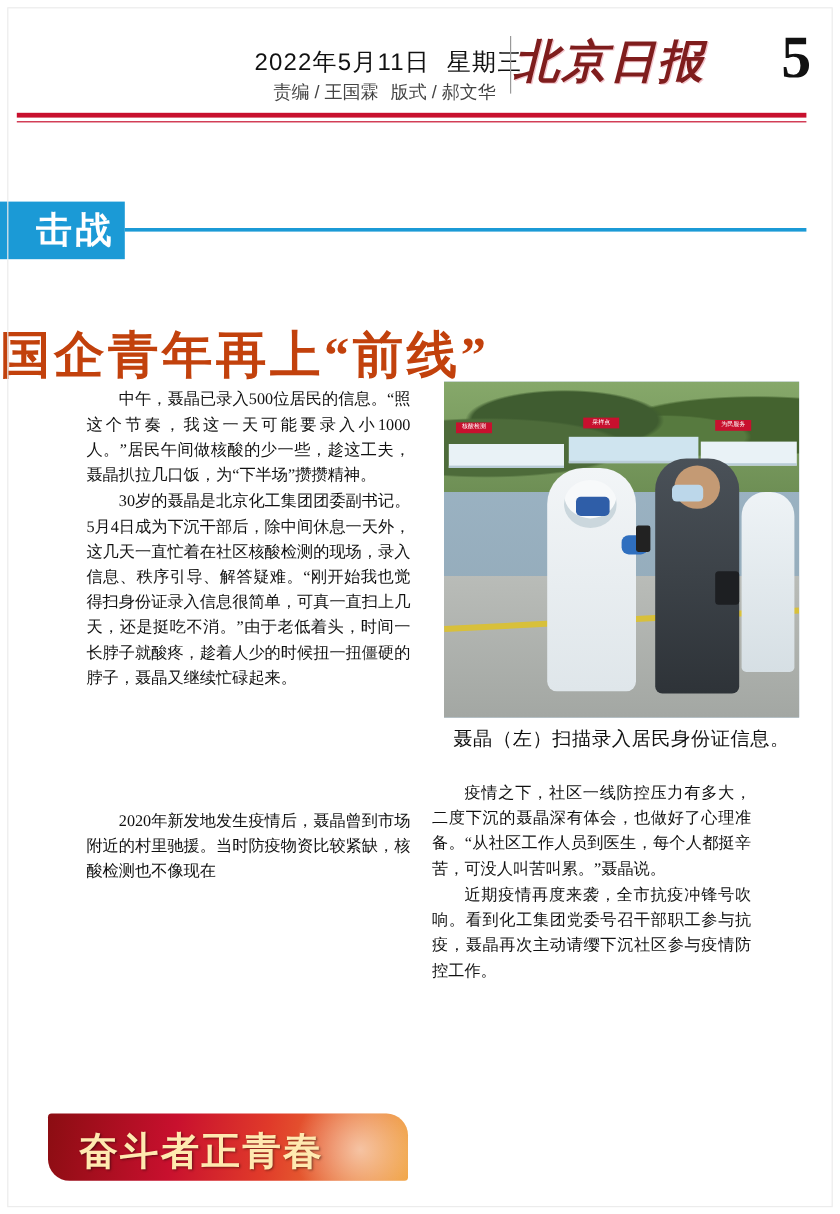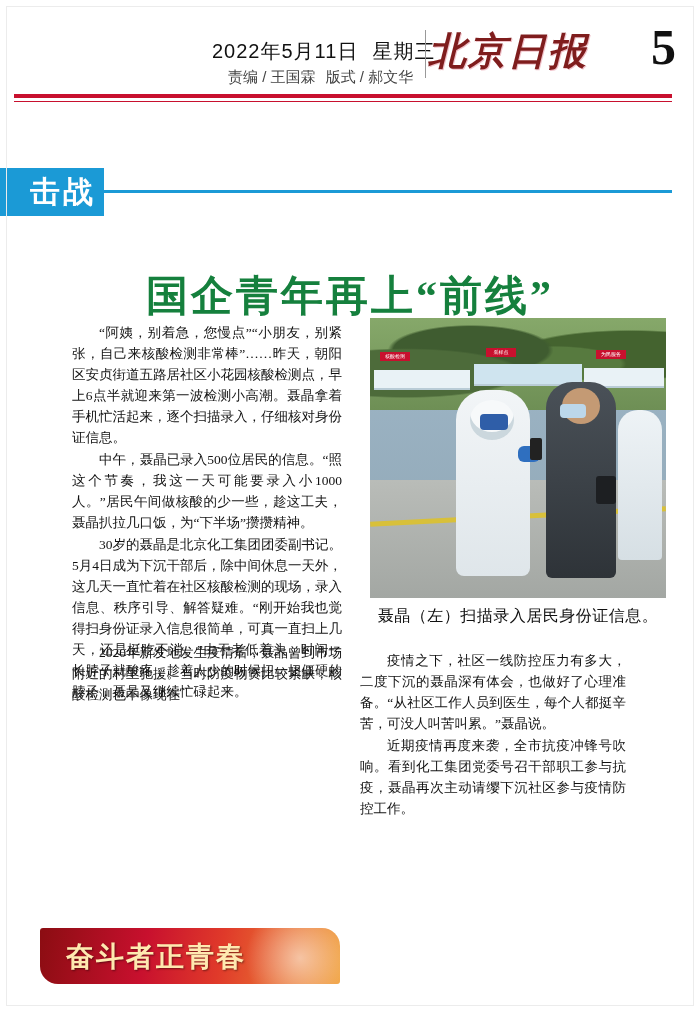--- a/index.html
+++ b/index.html
@@ -123,26 +123,25 @@
     height: 3px;
     background: #1b9ad6;
   }
 
   
   .headline {
     position: absolute;
     left: 0;
     top: 240px;
     width: 700px;
-    text-align: center;
     font-size: 42px;
     font-weight: bold;
     font-family: "Liberation Serif", serif;
     letter-spacing: 3px;
-    color: #15803d;
+    color: #c2410c;
   }
 
   
   .col {
     position: absolute;
     font-size: 13.5px;
     line-height: 21px;
     text-align: justify;
     color: #111;
     font-family: "Liberation Serif", serif;
@@ -159,21 +158,21 @@
     letter-spacing: 1px;
   }
 
   #col-left {
     left: 72px;
     top: 322px;
     width: 270px;
   }
   #col-left-lower {
     left: 72px;
-    top: 642px;
+    top: 673px;
     width: 270px;
   }
   #col-right {
     left: 360px;
     top: 650px;
     width: 266px;
   }
 
   
   .photo-wrap {
@@ -296,21 +295,21 @@
     width: 300px;
     height: 56px;
     background: linear-gradient(100deg, #8b0d12 0%, #c8102e 35%, #e03a2a 60%, #f0a03a 100%);
     border-radius: 3px 18px 3px 18px;
     overflow: hidden;
   }
   .bottom-banner .bb-text {
     position: absolute;
     left: 26px;
     top: 10px;
-    font-size: 28px;
+    font-size: 32px;
     font-weight: bold;
     color: #ffe9b0;
     font-family: "Liberation Serif", serif;
     letter-spacing: 2px;
     text-shadow: 1px 1px 2px rgba(0,0,0,0.45);
     white-space: nowrap;
   }
   .bottom-banner .bb-glow {
     position:absolute; right:-20px; top:-20px; width:120px; height:100px;
     background: radial-gradient(circle, rgba(255,255,255,0.55), rgba(255,255,255,0) 70%);
@@ -338,21 +337,20 @@
   <div class="rule-thick"></div>
   <div class="rule-thin"></div>
 </div>
 
 <div class="section-tag">击战</div>
 <div class="tag-underline"></div>
 
 <h1 class="headline">国企青年再上“前线”</h1>
 
 <div class="col" id="col-left">
-  <p>“阿姨，别着急，您慢点”“小朋友，别紧张，自己来核酸检测非常棒”……昨天，朝阳区安贞街道五路居社区小花园核酸检测点，早上6点半就迎来第一波检测小高潮。聂晶拿着手机忙活起来，逐个扫描录入，仔细核对身份证信息。</p>
   <p>中午，聂晶已录入500位居民的信息。“照这个节奏，我这一天可能要录入小1000人。”居民午间做核酸的少一些，趁这工夫，聂晶扒拉几口饭，为“下半场”攒攒精神。</p>
   <p>30岁的聂晶是北京化工集团团委副书记。5月4日成为下沉干部后，除中间休息一天外，这几天一直忙着在社区核酸检测的现场，录入信息、秩序引导、解答疑难。“刚开始我也觉得扫身份证录入信息很简单，可真一直扫上几天，还是挺吃不消。”由于老低着头，时间一长脖子就酸疼，趁着人少的时候扭一扭僵硬的脖子，聂晶又继续忙碌起来。</p>
 </div>
 
 <div class="col" id="col-left-lower">
   <p>2020年新发地发生疫情后，聂晶曾到市场附近的村里驰援。当时防疫物资比较紧缺，核酸检测也不像现在</p>
 </div>
 
 <div class="photo-wrap">
   <div class="photo">

